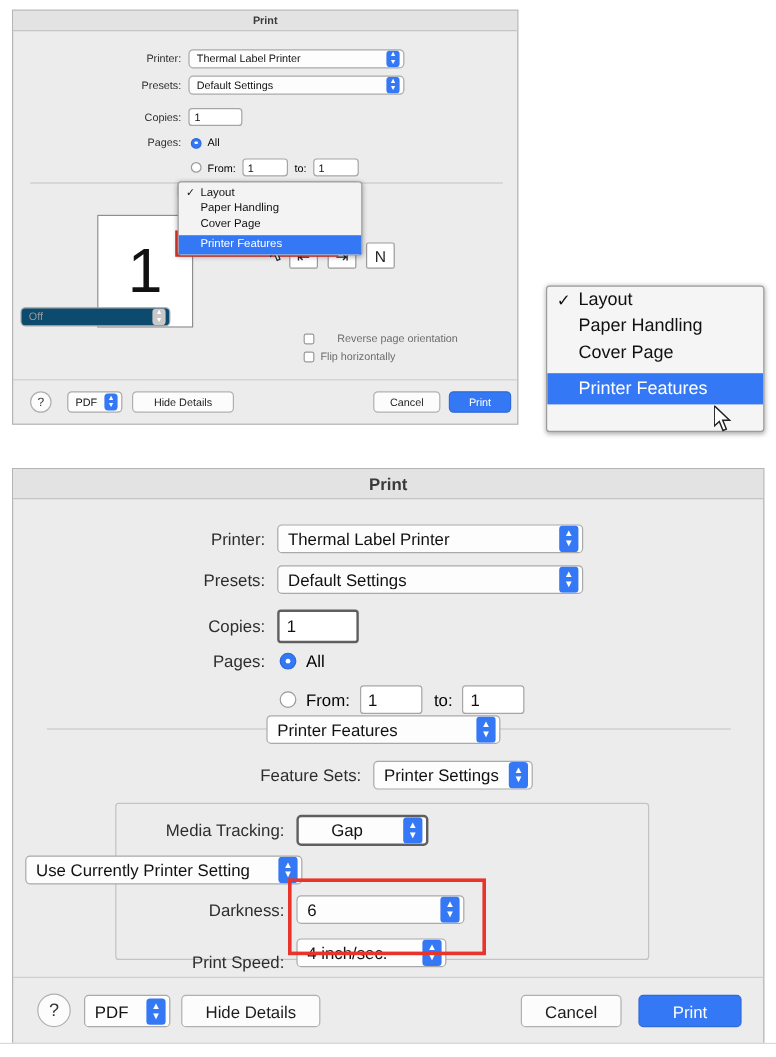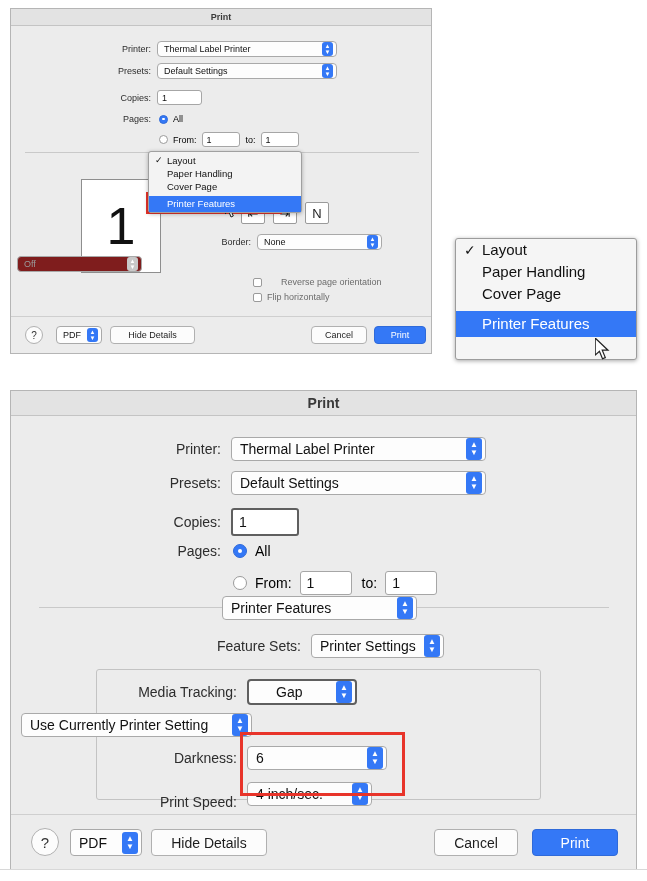--- a/index.html
+++ b/index.html
@@ -68,21 +68,21 @@
     color: #fff;
     display: flex;
     flex-direction: column;
     align-items: center;
     justify-content: center;
     line-height: 1;
     flex: 0 0 auto;
   }
   .stepper span { display: block; }
   .disabled .stepper { background: #c8c8c8; }
-  .disabled { color: #9a9a9a; background: #7f1d1d; }
+  .disabled { color: #9a9a9a; background: #0c4a6e; }
 
   .pushbutton {
     background: #fcfcfc;
     border: 1px solid #b0b0b0;
     border-radius: 4px;
     text-align: center;
     color: #1d1d1d;
     box-sizing: border-box;
     display: flex;
     align-items: center;
@@ -357,30 +357,20 @@
   <div id="t-preview">
     <span>1</span>
   </div>
 
   <div class="row" style="position:absolute; left:230px; top:193px;">
     <div class="orient-icon">⇤</div>
     <div class="orient-icon" style="margin-left:8px;">⇥</div>
     <div class="orient-icon" style="margin-left:8px;">N</div>
   </div>
 
-  <div class="row" style="position:absolute; left:0; top:225px; width:100%;">
-    <div class="label t-label" style="width:240px;">Border:</div>
-    <div class="popup t-popup" style="width:125px; margin-left:6px;">
-      <span class="txt">None</span>
-      <span class="stepper">
-          <span>▲</span>
-          <span>▼</span>
-        </span>
-    </div>
-  </div>
 
   <div class="row" style="position:absolute; left:0; top:247px; width:100%;">
     <div class="popup t-popup disabled" style="width:125px; margin-left:6px;">
       <span class="txt">Off</span>
       <span class="stepper">
           <span>▲</span>
           <span>▼</span>
         </span>
     </div>
   </div>

